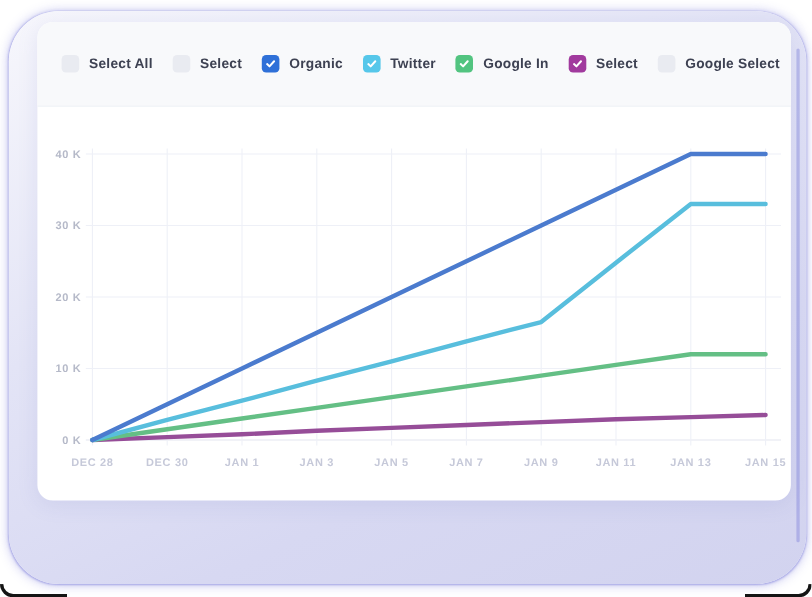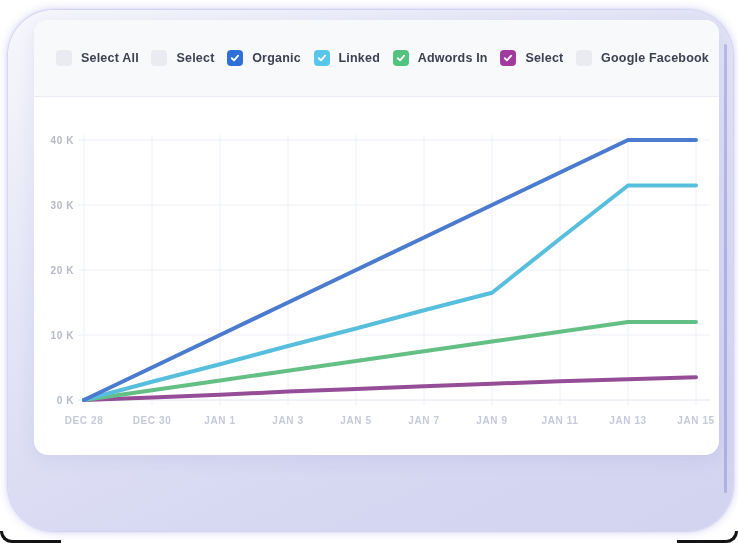--- a/index.html
+++ b/index.html
@@ -89,46 +89,46 @@
       </span>
       <span class="filter-label">Organic</span>
     </label>
 
     <label class="filter checked">
       <span class="checkbox" style="background: rgb(86, 199, 234);">
         <svg viewBox="0 0 12 12">
             <path d="M2.2 6.3 L4.8 8.8 L9.8 3.2" stroke="#fff" stroke-width="2.2" fill="none" stroke-linecap="round" stroke-linejoin="round"></path>
           </svg>
       </span>
-      <span class="filter-label">Linked</span>
+      <span class="filter-label">Twitter</span>
     </label>
 
     <label class="filter checked">
       <span class="checkbox" style="background: rgb(82, 196, 128);">
         <svg viewBox="0 0 12 12">
             <path d="M2.2 6.3 L4.8 8.8 L9.8 3.2" stroke="#fff" stroke-width="2.2" fill="none" stroke-linecap="round" stroke-linejoin="round"></path>
           </svg>
       </span>
-      <span class="filter-label">Adwords In</span>
+      <span class="filter-label">Google In</span>
     </label>
 
     <label class="filter checked">
       <span class="checkbox" style="background: rgb(161, 58, 158);">
         <svg viewBox="0 0 12 12">
             <path d="M2.2 6.3 L4.8 8.8 L9.8 3.2" stroke="#fff" stroke-width="2.2" fill="none" stroke-linecap="round" stroke-linejoin="round"></path>
           </svg>
       </span>
       <span class="filter-label">Select</span>
     </label>
 
     <label class="filter">
       <span class="checkbox" style="background: rgb(233, 235, 241);">
         
       </span>
-      <span class="filter-label">Google Facebook</span>
+      <span class="filter-label">Google Select</span>
     </label>
 
   </div>
 
   <div class="chart-wrap">
     <svg id="chart-svg" width="685" height="358" viewBox="0 0 685 358">
         <line x1="44" y1="303" x2="676" y2="303" stroke="#e3e6f0" stroke-width="1"></line>
         <text x="40" y="306.5" text-anchor="end" fill="#b5b9c8">0 K</text>
         <line x1="44" y1="238" x2="676" y2="238" stroke="#eef0f7" stroke-width="1"></line>
         <text x="40" y="241.5" text-anchor="end" fill="#b5b9c8">10 K</text>

